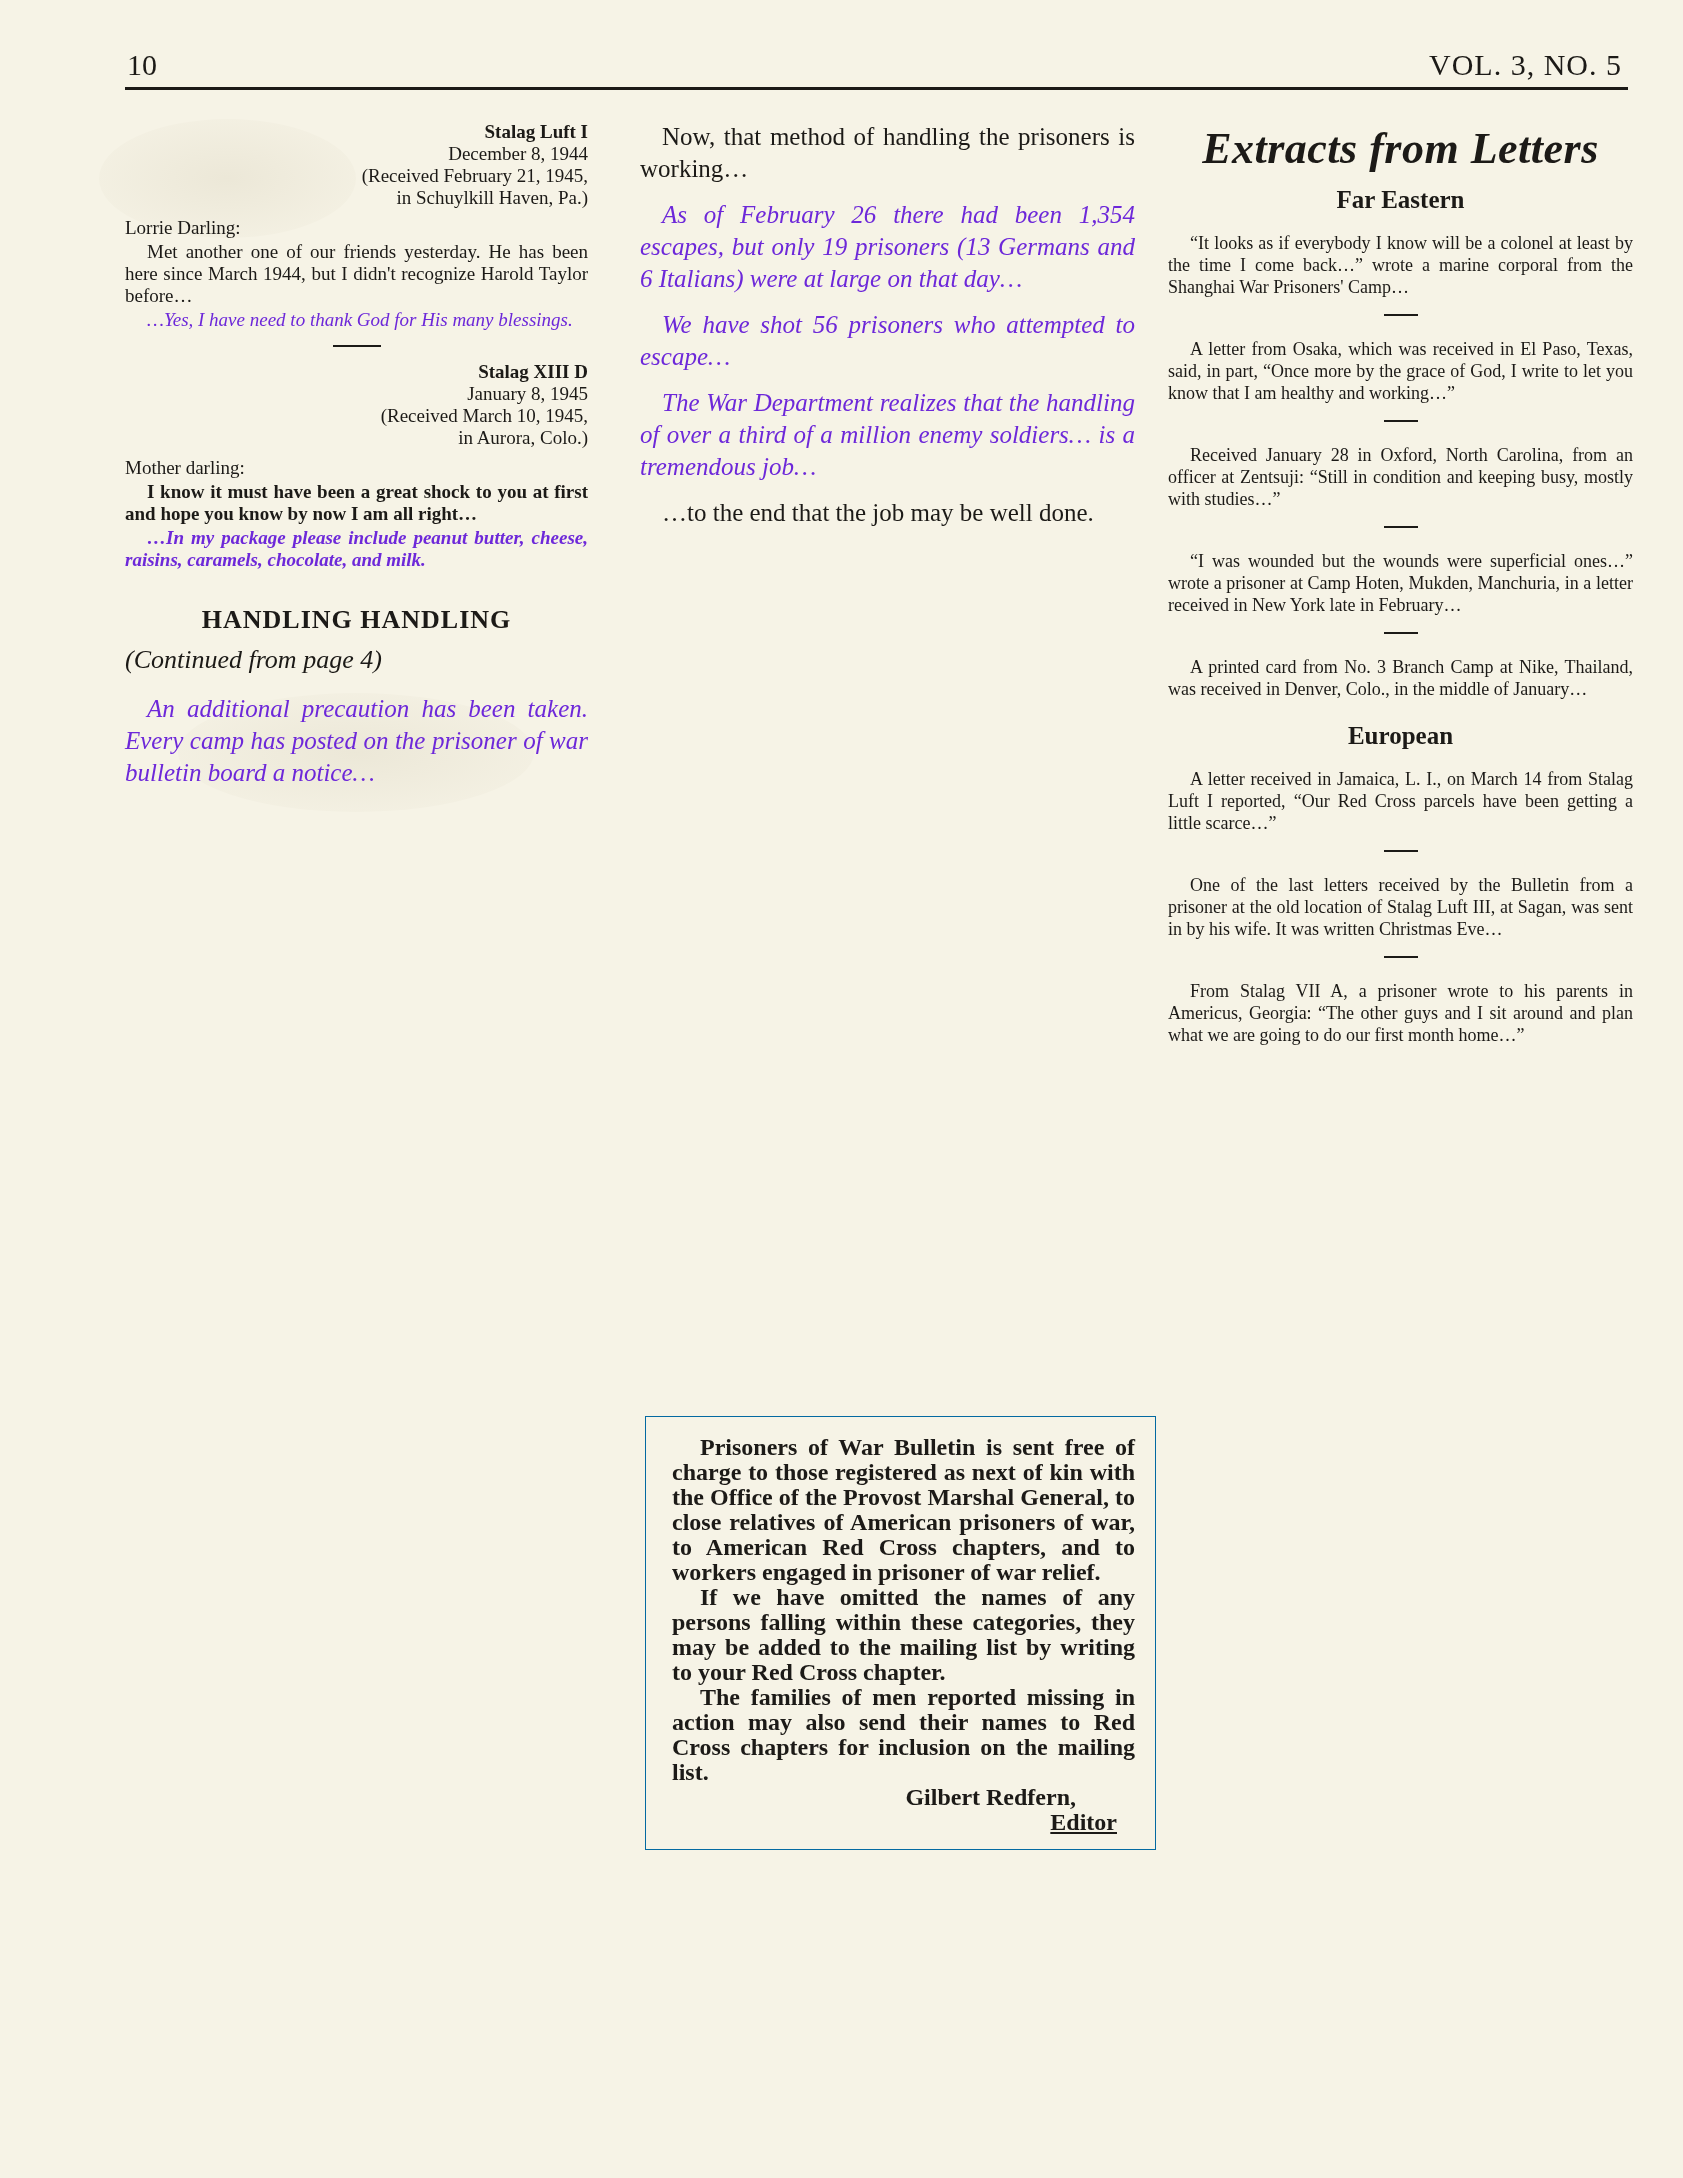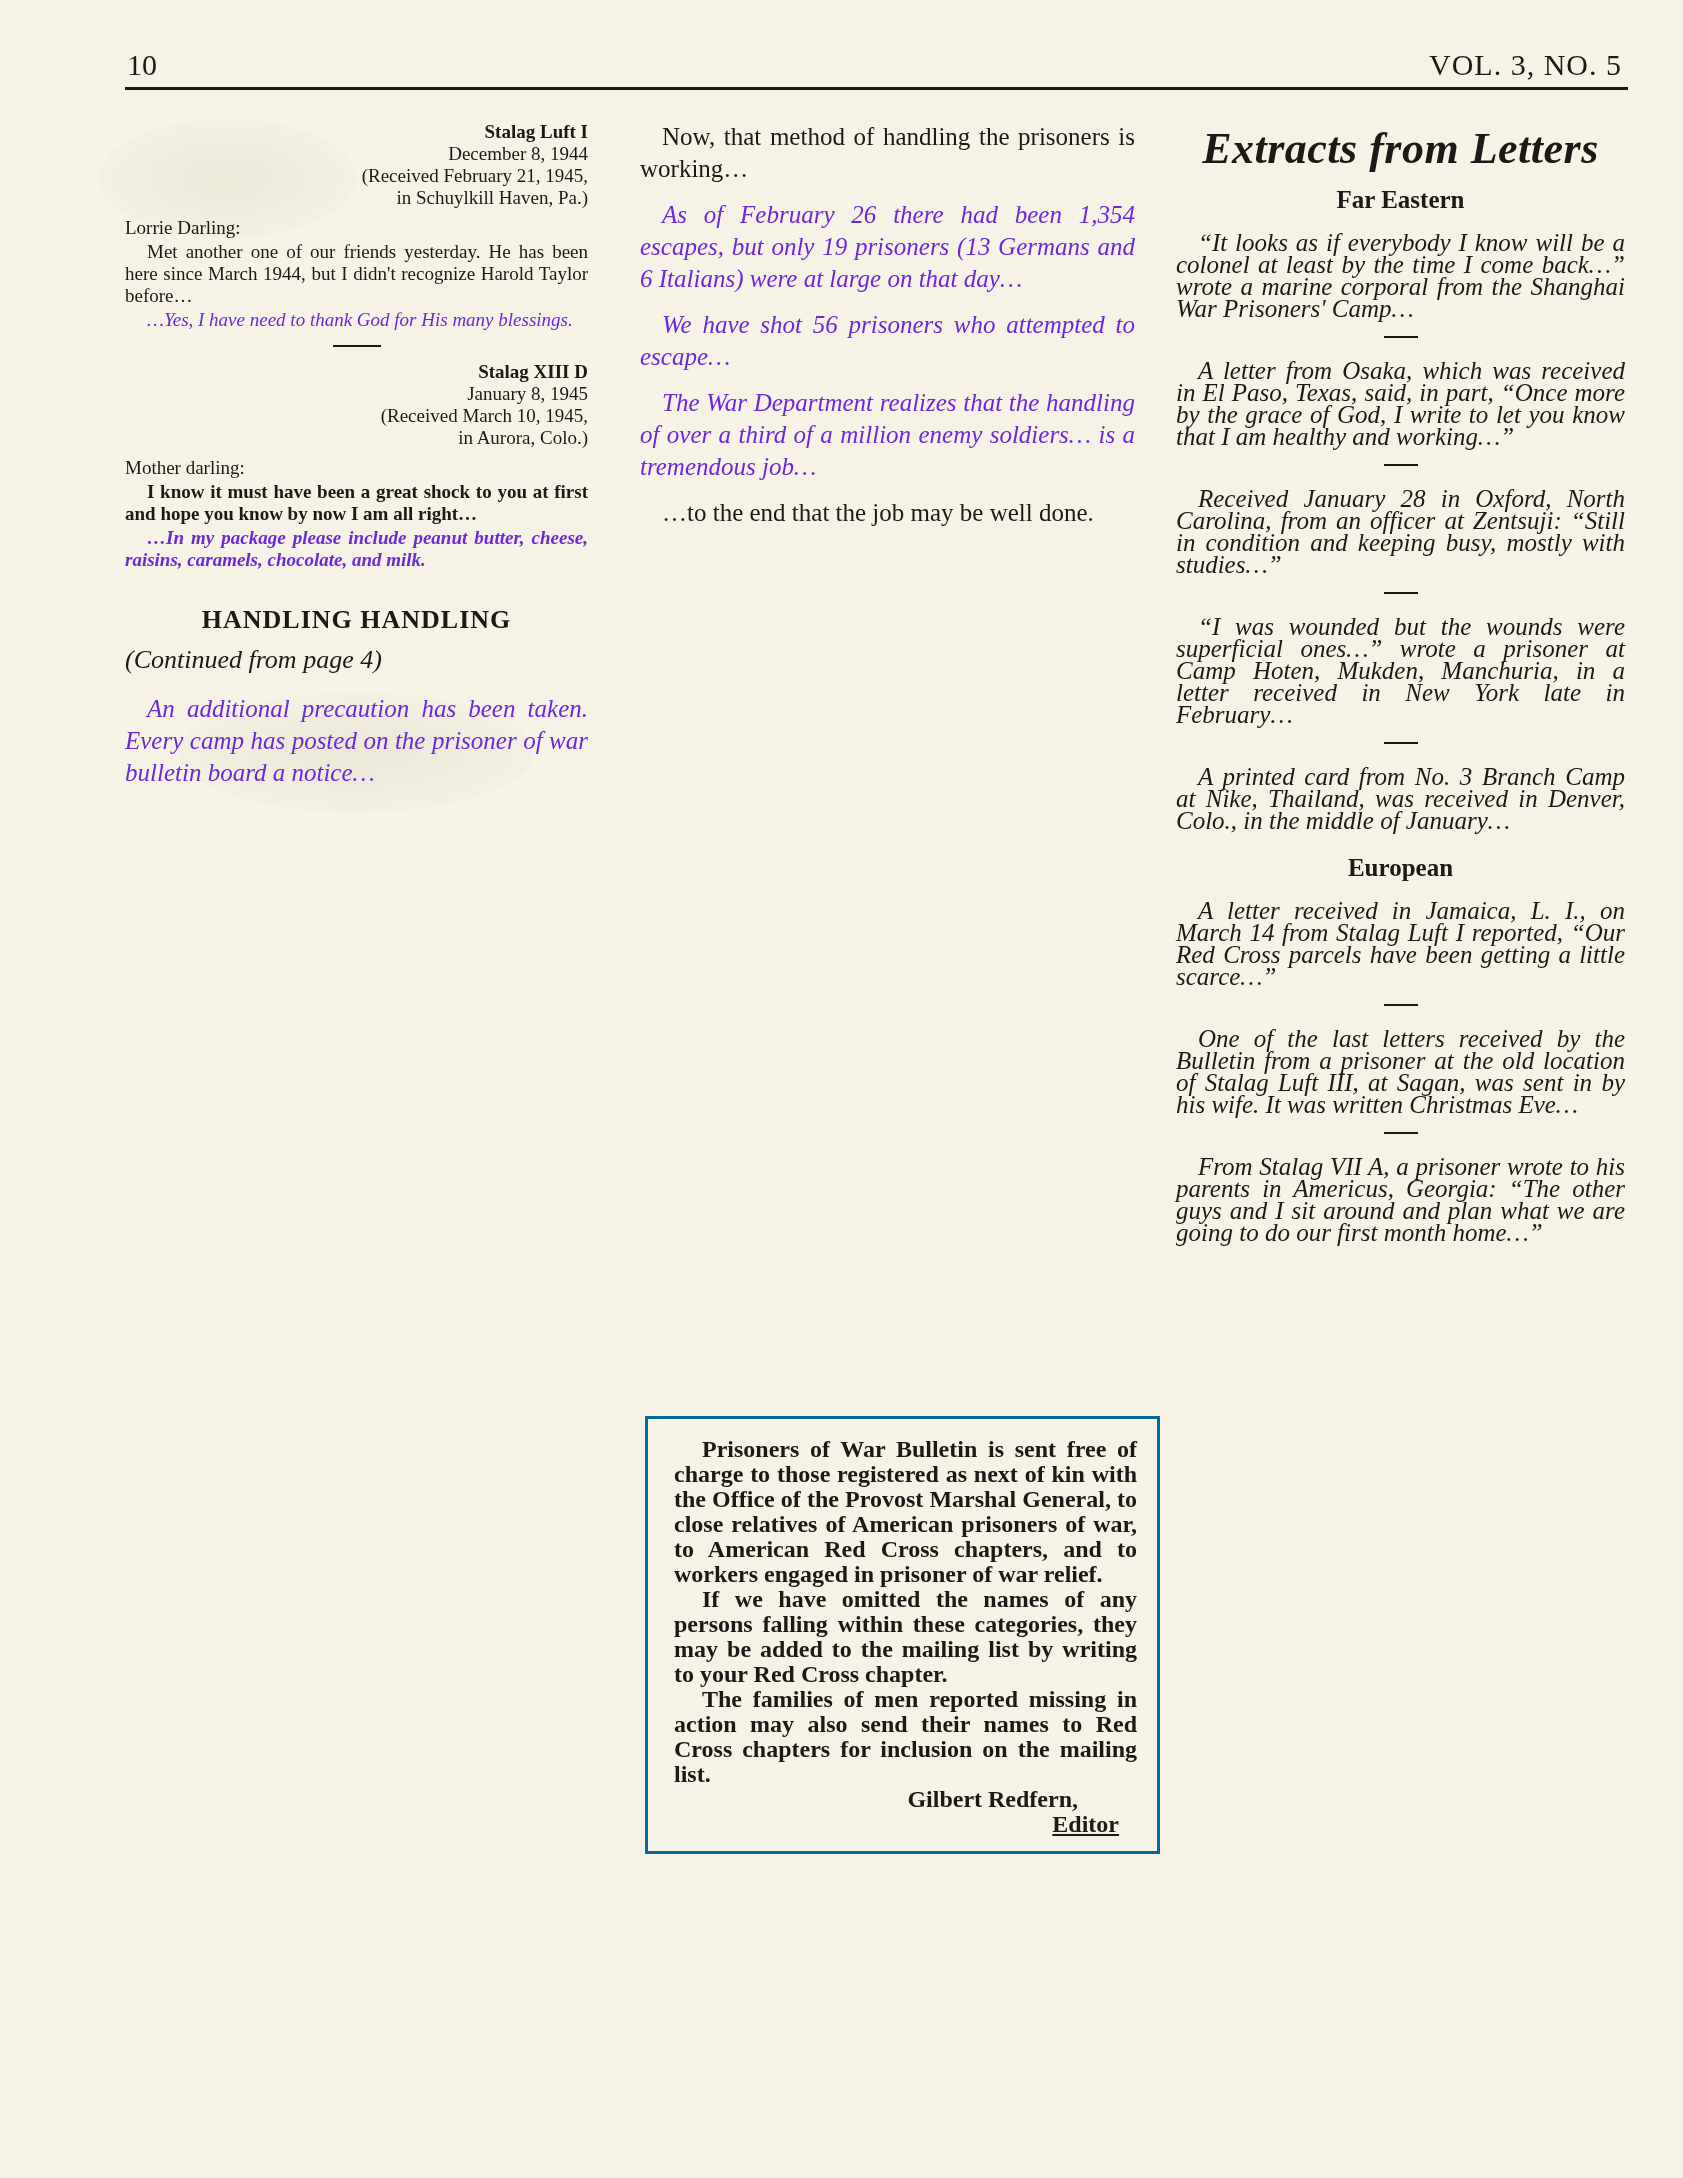--- a/index.html
+++ b/index.html
@@ -24,32 +24,32 @@
     .salutation { font-size: 19px; margin-top: 8px; }
     .letter-body { font-size: 19px; line-height: 22px; text-align: justify; text-indent: 22px; margin: 2px 0 0 0; }
     .letter-body.bold { font-weight: bold; }
     .short-rule { width: 48px; height: 2px; background: #1c1a17; margin: 14px auto 14px auto; }
     .section-heading { text-align: center; font-size: 26px; font-weight: bold; letter-spacing: 1px; margin-top: 34px; }
     .section-subheading { text-align: left; font-size: 26px; font-style: italic; margin-top: 10px; margin-bottom: 18px; }
     .article-body { font-size: 25px; line-height: 32px; text-align: justify; text-indent: 22px; margin: 0; }
     .excerpt-note { color: #6d28d9; font-style: italic; }
     .notice-box {
       position: absolute; left: 645px; top: 1416px; width: 463px;
-      border: 3px solid #0369a1; padding: 18px 20px 14px 26px;
+      border: 1px solid #0369a1; padding: 18px 20px 14px 26px;
       font-weight: bold; font-size: 24px; line-height: 25px;
     }
     .notice-box p { margin: 0; text-align: justify; text-indent: 28px; }
     .signature { text-align: right; margin-right: 59px; }
     .signature-title { text-align: right; margin-right: 18px; text-decoration: underline; }
     .script-title {
       text-align: center; font-size: 44px; font-style: italic; font-weight: bold;
       margin-top: 2px; letter-spacing: 0.5px;
     }
     .region-heading { text-align: center; font-size: 25px; font-weight: bold; margin: 12px 0 18px 0; }
-    .extract { font-size: 25px; line-height: 22px; text-align: justify; text-indent: 22px; margin: 8px; font-style: italic; }
+    .extract { font-size: 18px; line-height: 22px; text-align: justify; text-indent: 22px; margin: 0; }
     .extract-divider { width: 34px; height: 2px; background: #1c1a17; margin: 16px auto 22px auto; }
     .stain {
       position: absolute; pointer-events: none; border-radius: 50%;
       background: radial-gradient(ellipse, rgba(190,180,150,0.18), rgba(246,243,230,0));
     }
   </style>
 </head>
 <body>
 
 <div class="page">

